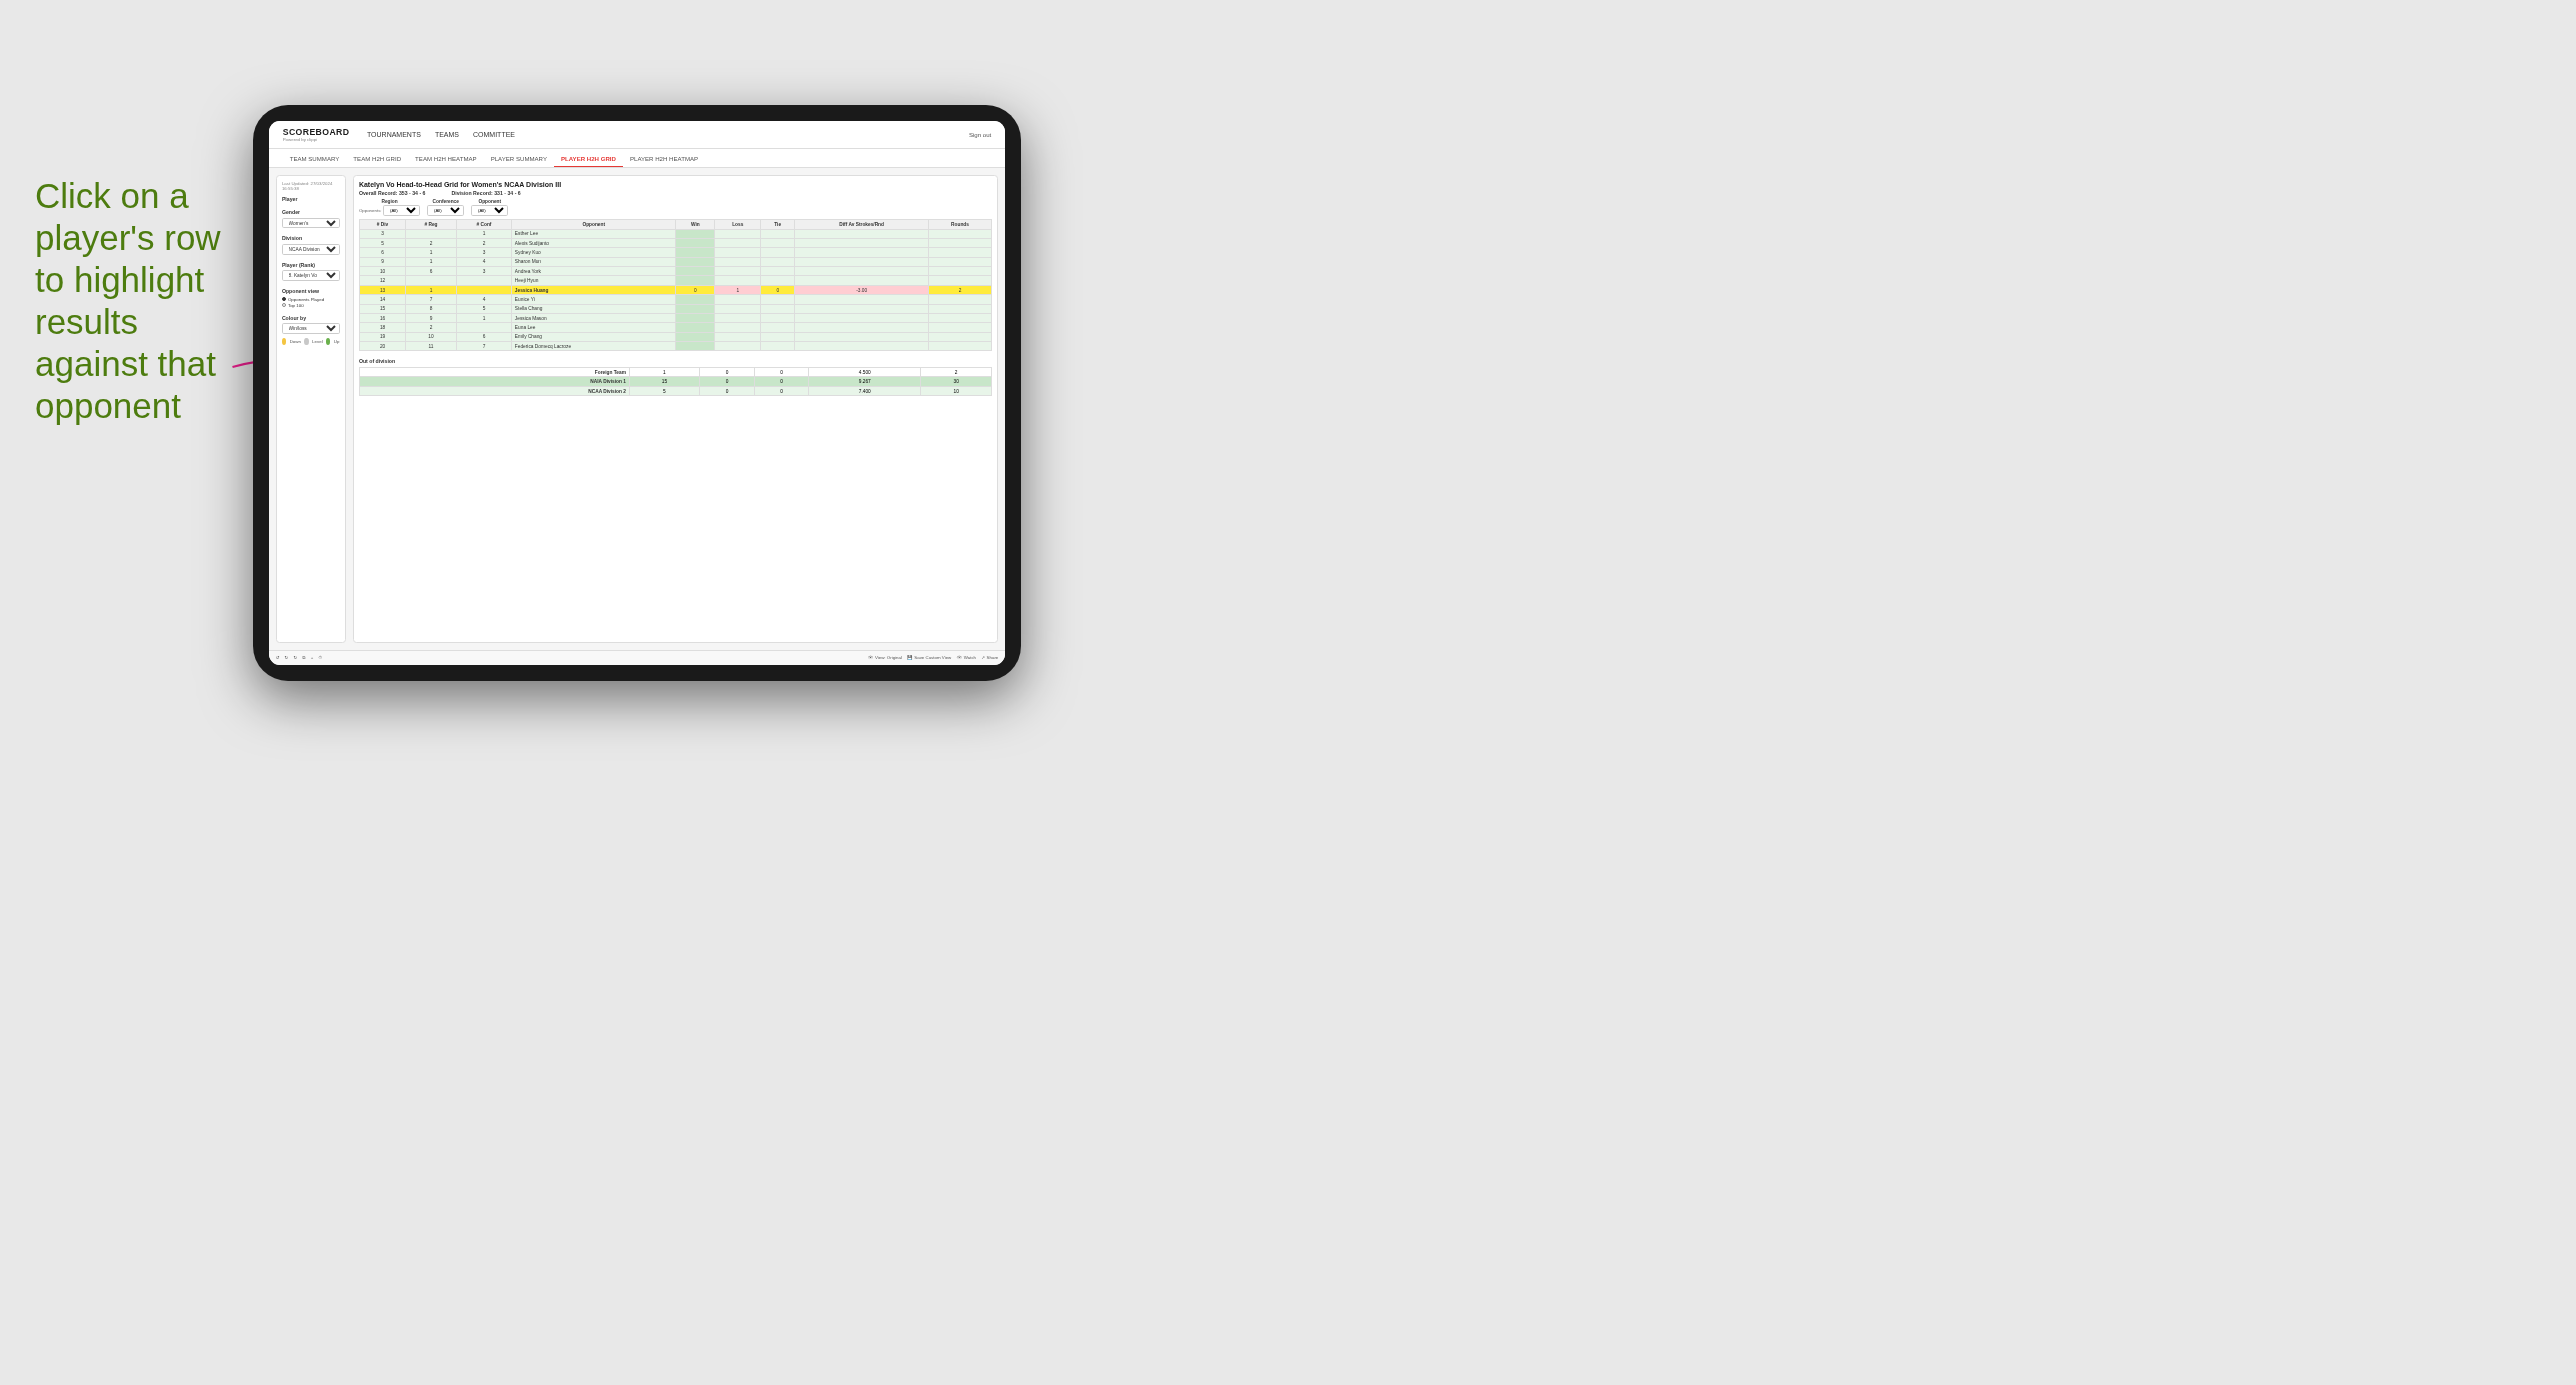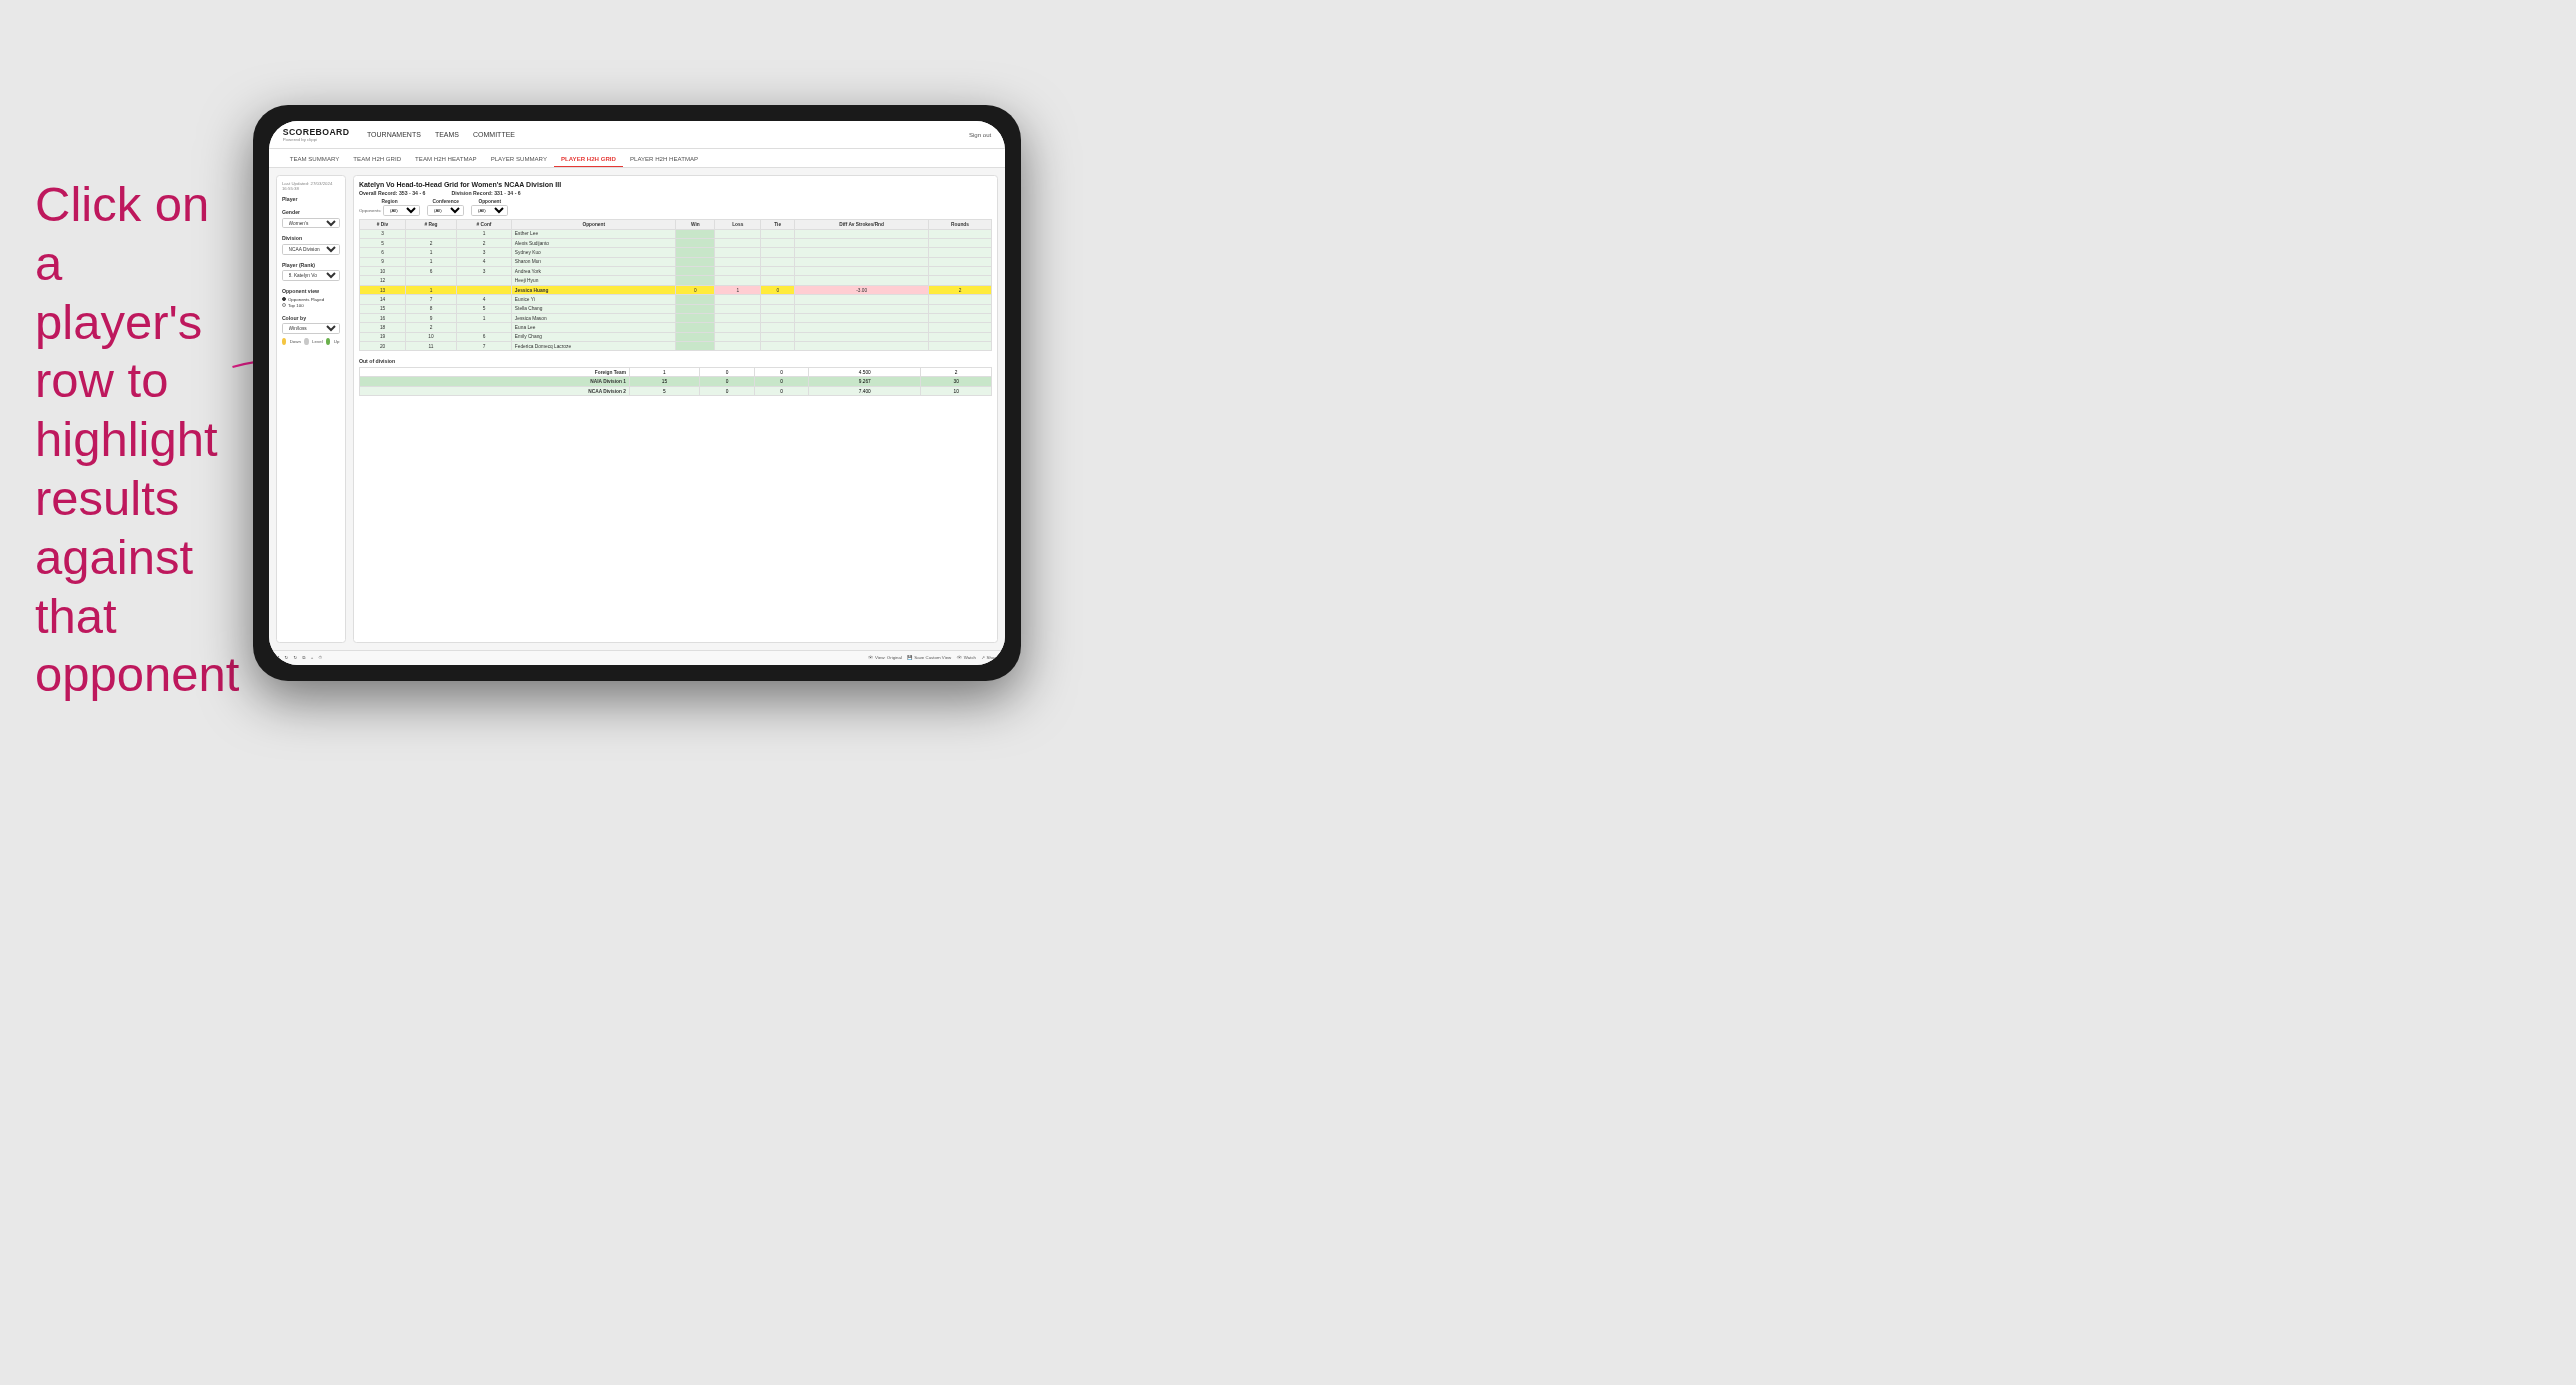--- a/index.html
+++ b/index.html
@@ -22,21 +22,21 @@
       background: #1a1a1a;
       border-radius: 35px;
       box-shadow: 0 17.5px 52px rgba(0,0,0,0.5);
       padding: 15.7px;
     }
 
     .tablet-screen {
       width: 100%;
       height: 100%;
       background: #fff;
-      border-radius: 29px;
+      border-radius: 11px;
       overflow: hidden;
       display: flex;
       flex-direction: column;
     }
 
     
     .top-nav {
       display: flex;
       align-items: center;
       padding: 0 14px;
@@ -330,23 +330,23 @@
     }
 
     
     .annotation {
       position: absolute;
       left: 35px;
       top: 175px;
     }
 
     .annotation-text {
-      font-size: 49px;
+      font-size: 35px;
       font-weight: 400;
-      color: #be185d;
+      color: #4d7c0f;
       line-height: 1.2;
       width: 192px;
     }
 
     
     .arrow-container {
       position: absolute;
       left: 223px;
       top: 341px;
       width: 175px;

